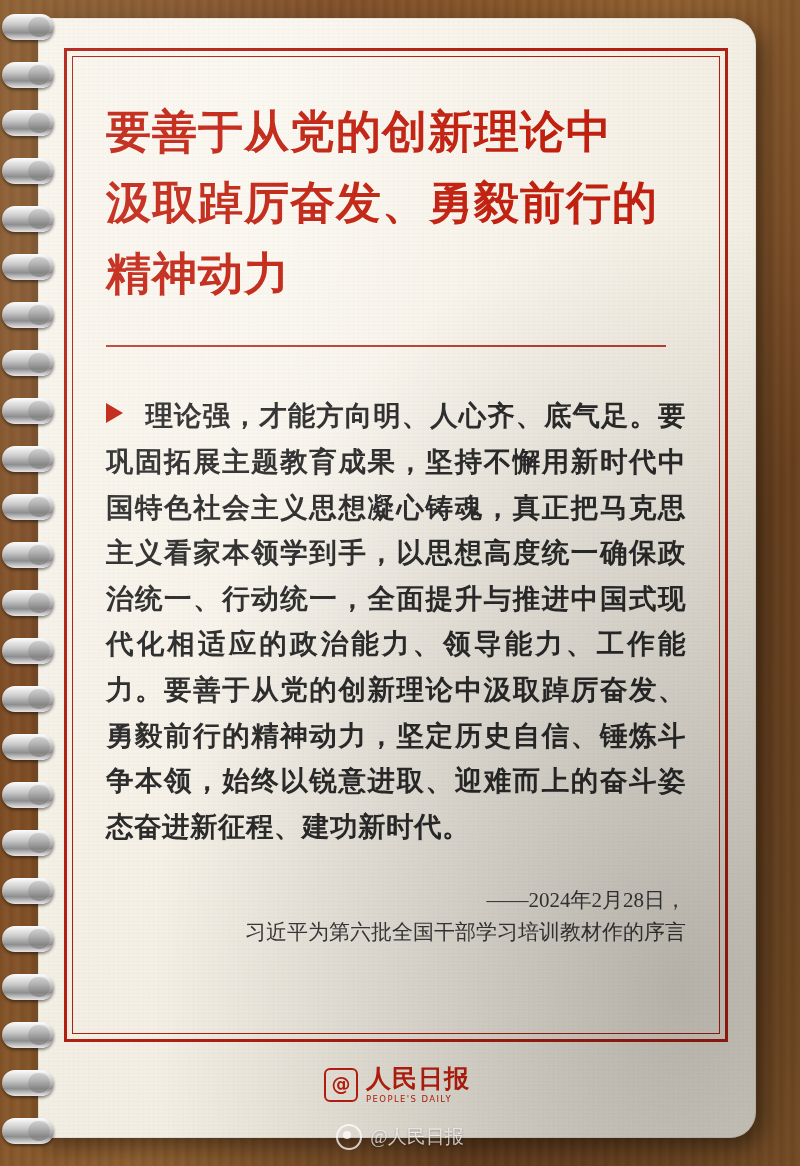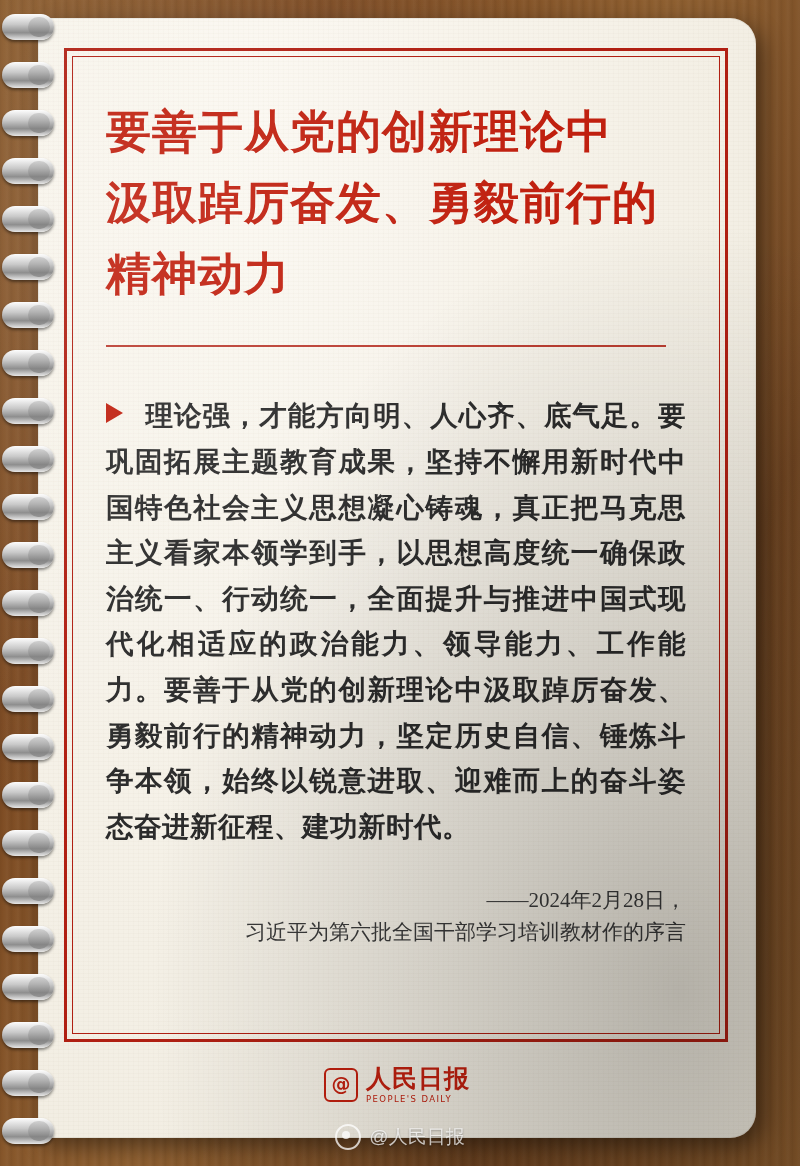--- a/index.html
+++ b/index.html
@@ -214,21 +214,21 @@
   .watermark {
     position: absolute;
     left: 0;
     right: 0;
     bottom: 16px;
     display: flex;
     align-items: center;
     justify-content: center;
     gap: 8px;
     color: rgba(255,255,255,0.72);
-    font-family: Liberation Sans, sans-serif;
+    font-family: Liberation Serif, serif;
     font-size: 19px;
     z-index: 7;
     text-shadow: 0 1px 2px rgba(0,0,0,0.35);
   }
   .wm-eye {
     width: 22px;
     height: 22px;
     border-radius: 50%;
     border: 2px solid rgba(255,255,255,0.75);
     position: relative;

